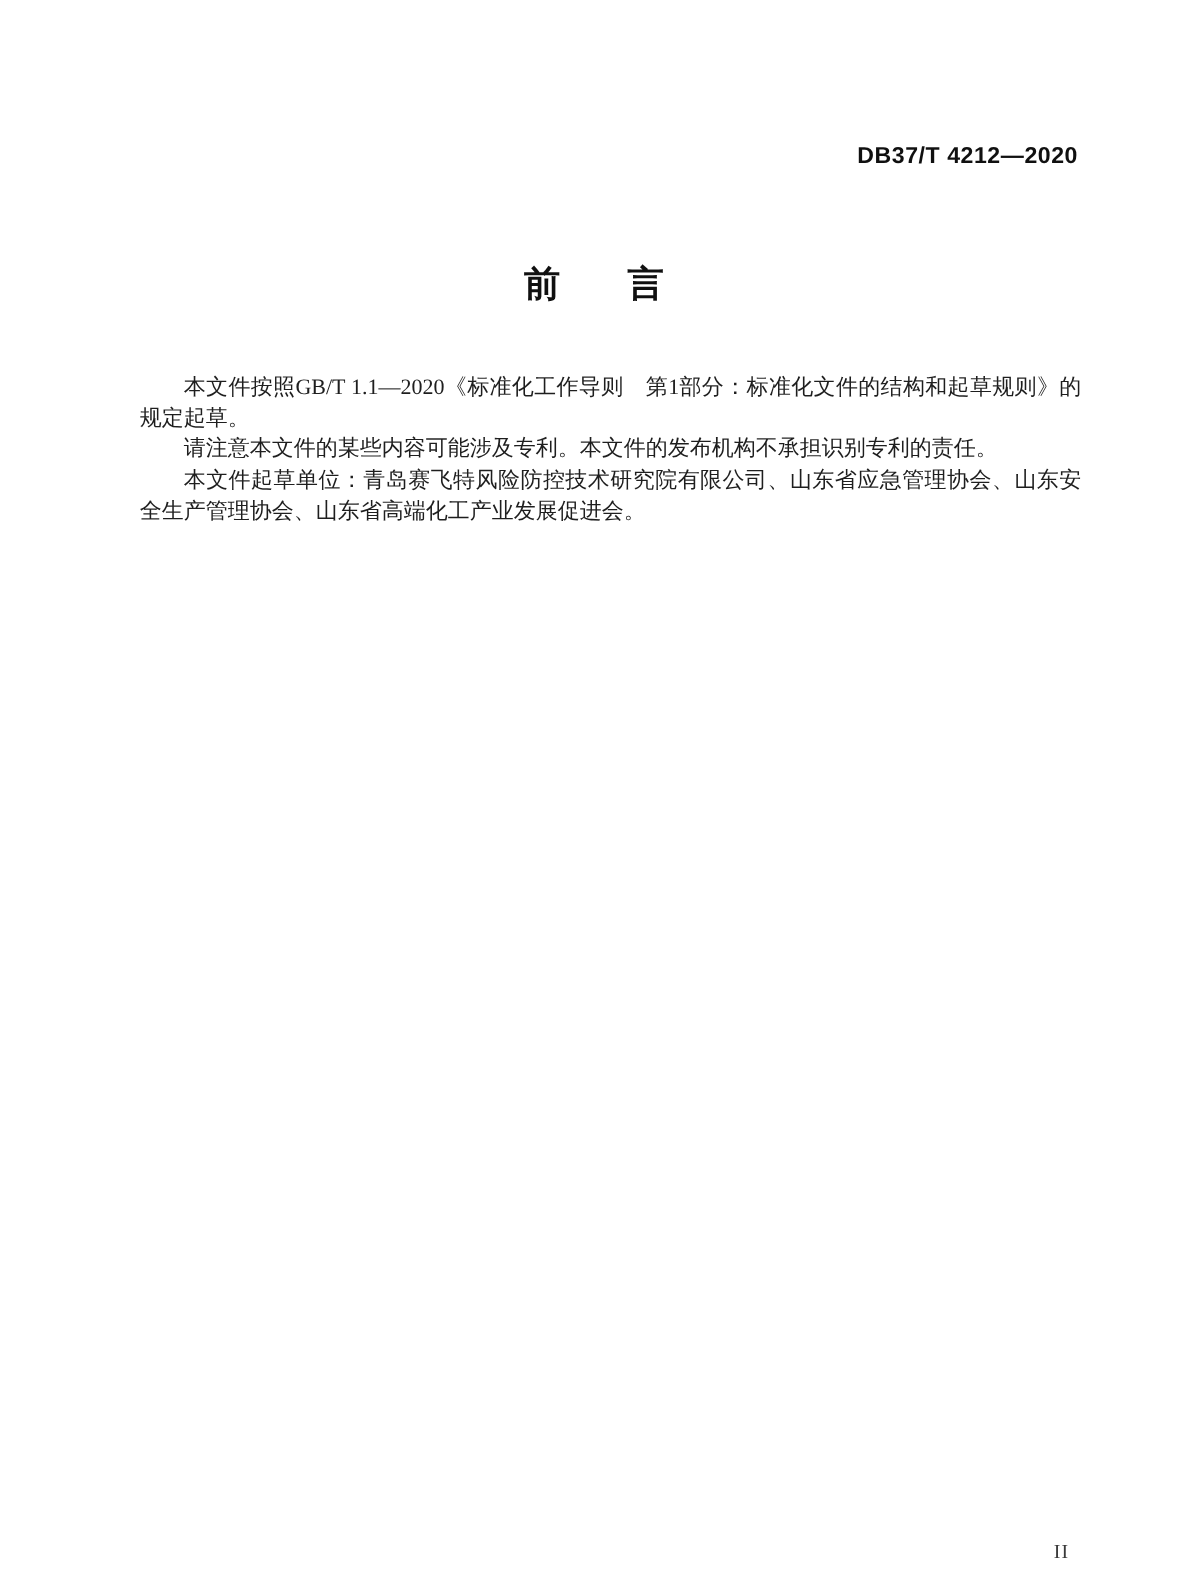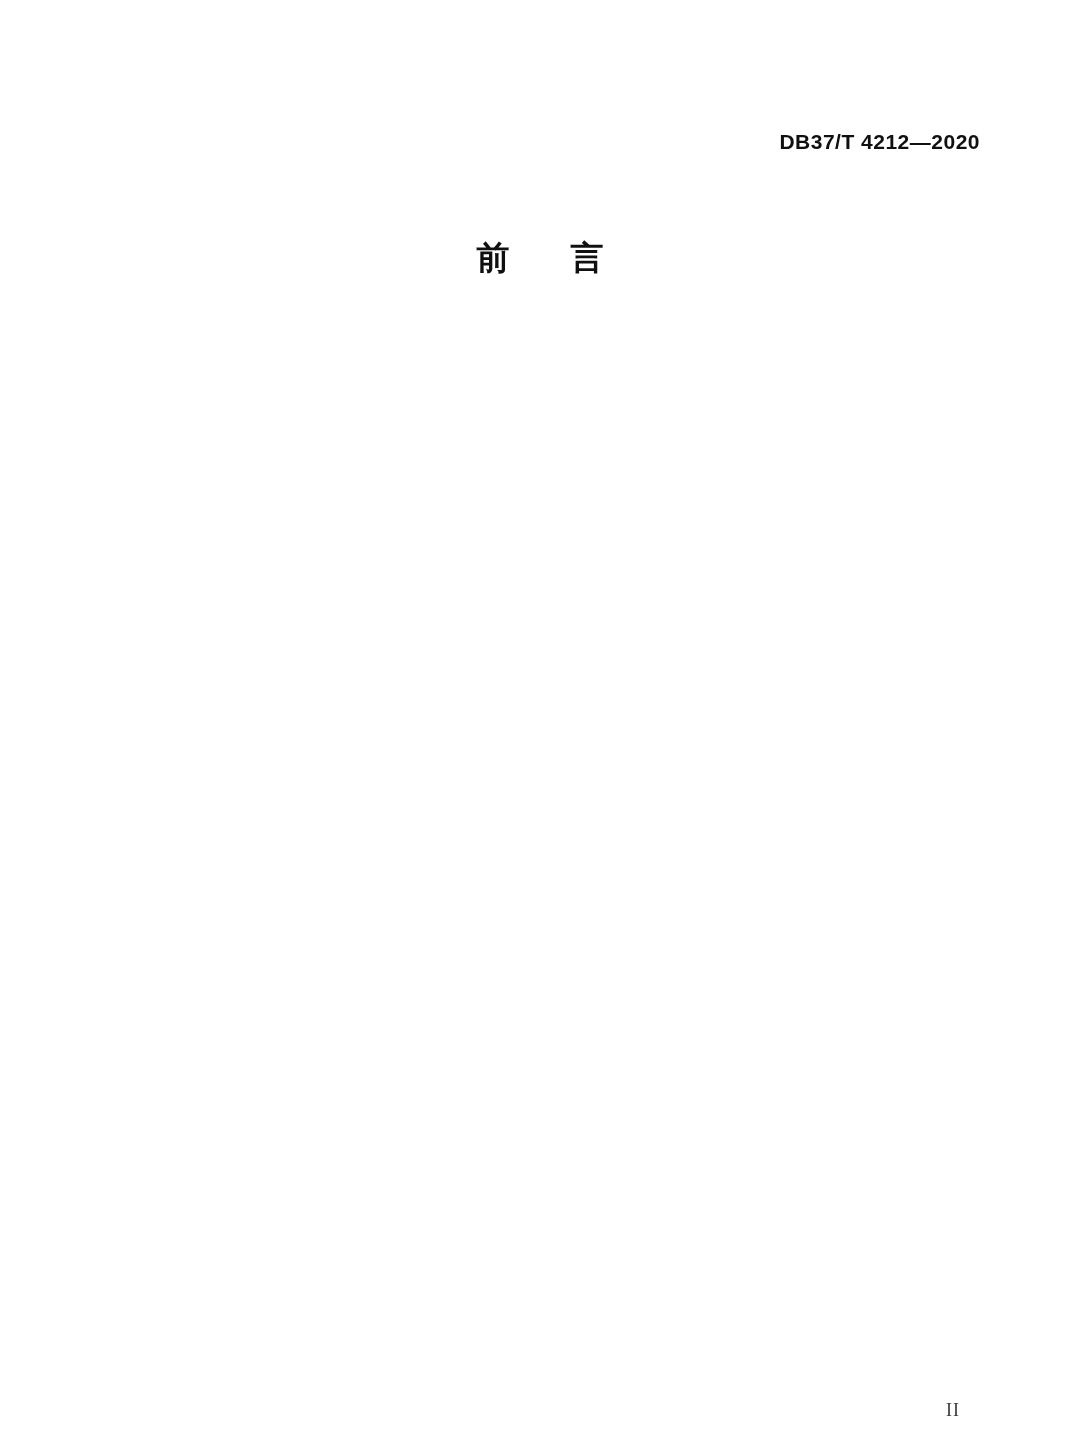--- a/index.html
+++ b/index.html
@@ -52,34 +52,37 @@
     text-align: justify;
   }
   .body-text p {
     margin: 0;
     padding: 0;
     text-indent: 2em;
   }
   .page-number {
     position: absolute;
     top: 1400px;
-    right: 120px;
+    right: 108px;
     font-size: 18px;
     color: #3a3a3a;
     letter-spacing: 1px;
     font-family: "Liberation Serif", "DejaVu Serif", serif;
   }
 </style>
 </head>
 <body>
 
 <div class="page">
 
   <div class="doc-number">DB37/T 4212—2020</div>
 
   <h1 class="doc-title">前言</h1>
 
   <div class="body-text">
+    <p>本文件按照GB/T 1.1—2020《标准化工作导则　第1部分：标准化文件的结构和起草规则》的规定起草。</p>
+    <p>请注意本文件的某些内容可能涉及专利。本文件的发布机构不承担识别专利的责任。</p>
+    <p>本文件起草单位：青岛赛飞特风险防控技术研究院有限公司、山东省应急管理协会、山东安全生产管理协会、山东省高端化工产业发展促进会。</p>
   </div>
 
   <div class="page-number">II</div>
 
 </div>
 
 </body></html>

